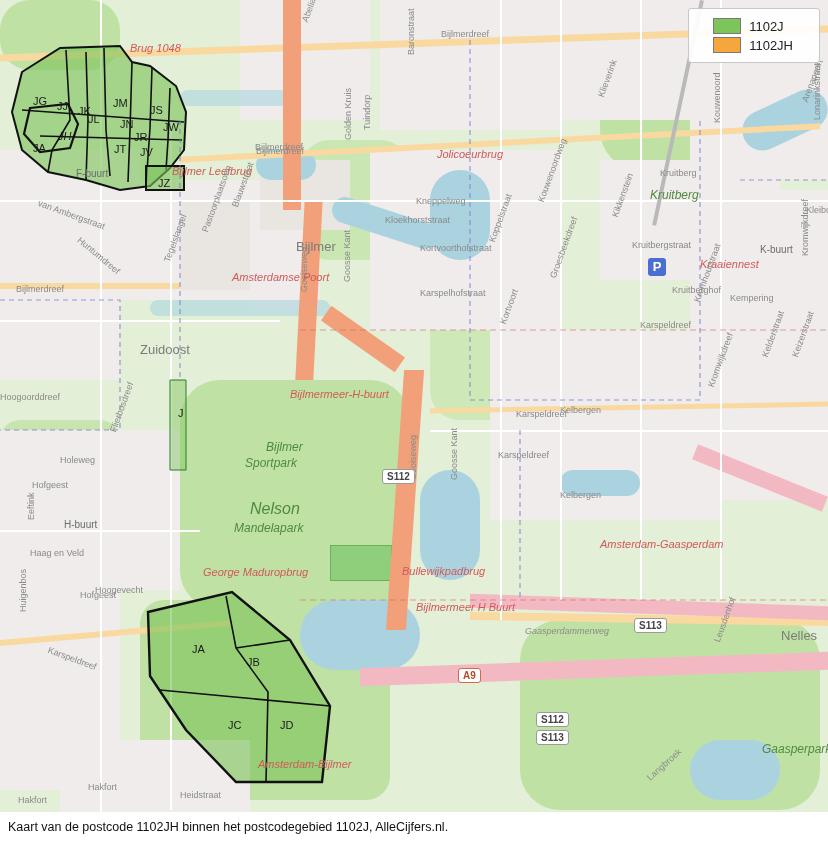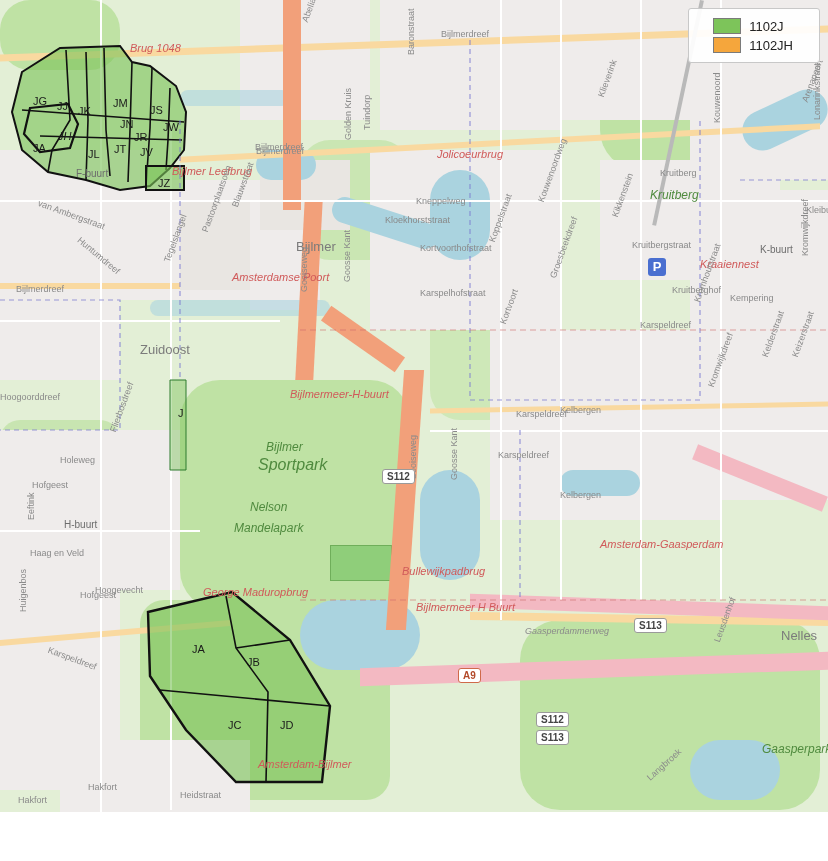--- a/index.html
+++ b/index.html
@@ -275,36 +275,36 @@
     </svg>
 
     <div class="layer" id="labels-layer">
         <div class="lbl lbl-place" style="left:140px;top:342px;">Zuidoost</div>
         <div class="lbl lbl-place" style="left:296px;top:239px;">Bijlmer</div>
         <div class="lbl" style="left:760px;top:244px;">K-buurt</div>
         <div class="lbl" style="left:76px;top:168px;">F-buurt</div>
         <div class="lbl" style="left:64px;top:519px;">H-buurt</div>
         <div class="lbl lbl-red" style="left:700px;top:258px;">Kraaiennest</div>
         <div class="lbl lbl-place" style="left:781px;top:628px;">Nelles</div>
-        <div class="lbl lbl-green" style="left:250px;top:500px;font-size:12px;">Nelson</div>
+        <div class="lbl lbl-green" style="left:250px;top:500px;font-size:16px;">Nelson</div>
         <div class="lbl lbl-green" style="left:234px;top:521px;font-size:12px;">Mandelapark</div>
         <div class="lbl lbl-green" style="left:266px;top:440px;font-size:12px;">Bijlmer</div>
-        <div class="lbl lbl-green" style="left:258px;top:456px;font-size:16px;">Sportpark</div>
+        <div class="lbl lbl-green" style="left:245px;top:456px;font-size:12px;">Sportpark</div>
         <div class="lbl lbl-green" style="left:762px;top:742px;font-size:12px;">Gaasperpark</div>
         <div class="lbl lbl-green" style="left:650px;top:188px;font-size:12px;">Kruitberg</div>
         <div class="lbl lbl-red" style="left:232px;top:271px;">Amsterdamse Poort</div>
         <div class="lbl lbl-red" style="left:290px;top:388px;">Bijlmermeer-H-buurt</div>
         <div class="lbl lbl-red" style="left:416px;top:601px;">Bijlmermeer H Buurt</div>
         <div class="lbl lbl-red" style="left:600px;top:538px;">Amsterdam-Gaasperdam</div>
         <div class="lbl lbl-red" style="left:258px;top:758px;">Amsterdam-Bijlmer</div>
         <div class="lbl lbl-red" style="left:130px;top:42px;">Brug 1048</div>
         <div class="lbl lbl-red" style="left:437px;top:148px;">Jolicoeurbrug</div>
         <div class="lbl lbl-red" style="left:402px;top:565px;">Bullewijkpadbrug</div>
         <div class="lbl lbl-red" style="left:172px;top:165px;">Bijlmer Leefbrug</div>
-        <div class="lbl lbl-red" style="left:203px;top:586px;">George Maduropbrug</div>
+        <div class="lbl lbl-red" style="left:203px;top:566px;">George Maduropbrug</div>
         <div class="lbl lbl-street " style="left:255px;top:142px;">Bijlmerdreef</div>
         <div class="lbl lbl-street " style="left:441px;top:29px;">Bijlmerdreef</div>
         <div class="lbl lbl-street " style="left:16px;top:284px;">Bijlmerdreef</div>
         <div class="lbl lbl-street rot90" style="left:299px;top:292px;">Gooiseweg</div>
         <div class="lbl lbl-street rot90" style="left:408px;top:480px;">Gooiseweg</div>
         <div class="lbl lbl-street rot90" style="left:449px;top:480px;">Goosse Kant</div>
         <div class="lbl lbl-street rot90" style="left:342px;top:282px;">Goosse Kant</div>
         <div class="lbl lbl-street " style="left:516px;top:409px;">Karspeldreef</div>
         <div class="lbl lbl-street " style="left:640px;top:320px;">Karspeldreef</div>
         <div class="lbl lbl-street rotm20" style="left:50px;top:645px;">Karspeldreef</div>
@@ -361,21 +361,21 @@
         <div class="lbl lbl-street rot70" style="left:596px;top:95px;">Klieverink</div>
         <div class="shield " style="left:382px;top:469px;">S112</div>
         <div class="shield " style="left:634px;top:618px;">S113</div>
         <div class="shield " style="left:536px;top:712px;">S112</div>
         <div class="shield " style="left:536px;top:730px;">S113</div>
         <div class="shield shield-motor" style="left:458px;top:668px;">A9</div>
         <div class="pbadge" style="left:648px;top:258px;">P</div>
         <div class="acode" style="left:33px;top:95px;">JG</div>
         <div class="acode" style="left:57px;top:100px;">JJ</div>
         <div class="acode" style="left:78px;top:105px;">JK</div>
-        <div class="acode" style="left:88px;top:113px;margin-top:35px;">JL</div>
+        <div class="acode" style="left:88px;top:113px;">JL</div>
         <div class="acode" style="left:113px;top:97px;">JM</div>
         <div class="acode" style="left:150px;top:104px;">JS</div>
         <div class="acode" style="left:120px;top:118px;">JN</div>
         <div class="acode" style="left:163px;top:121px;">JW</div>
         <div class="acode" style="left:58px;top:130px;font-style:italic;">JH</div>
         <div class="acode" style="left:98px;top:131px;margin-left:36px;">JR</div>
         <div class="acode" style="left:114px;top:143px;">JT</div>
         <div class="acode" style="left:140px;top:146px;">JV</div>
         <div class="acode" style="left:33px;top:142px;">JA</div>
         <div class="acode" style="left:158px;top:177px;">JZ</div>
@@ -393,15 +393,16 @@
       </div>
       <div class="legend-row">
         <span class="legend-swatch" style="background:#f5a63c;"></span>
         <span>1102JH</span>
       </div>
     </div>
 
   </div>
 
   <div id="caption">
+    <div>Kaart van de postcode 1102JH binnen het postcodegebied 1102J, AlleCijfers.nl.</div>
   </div>
 
 </div>
 
 </body></html>

